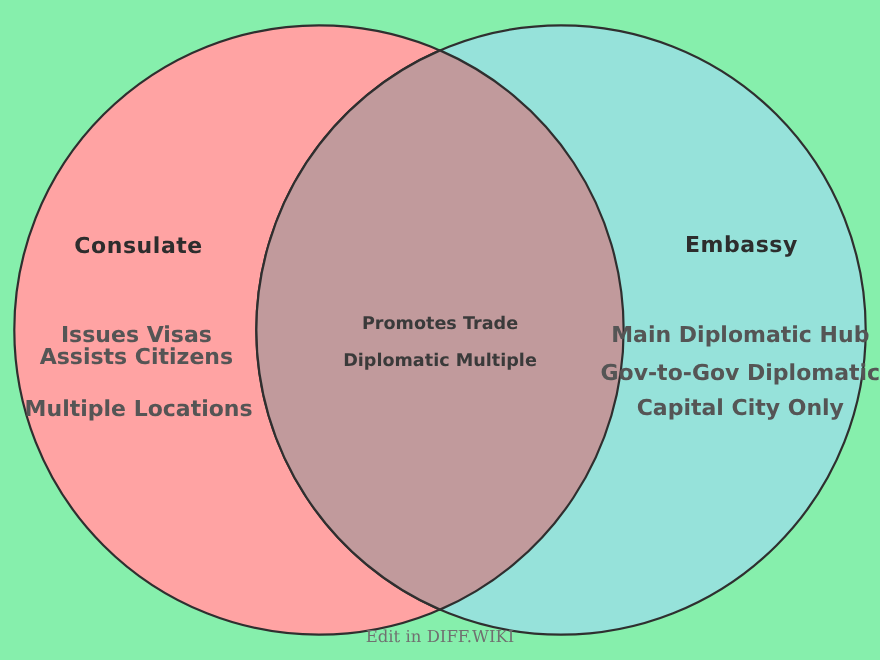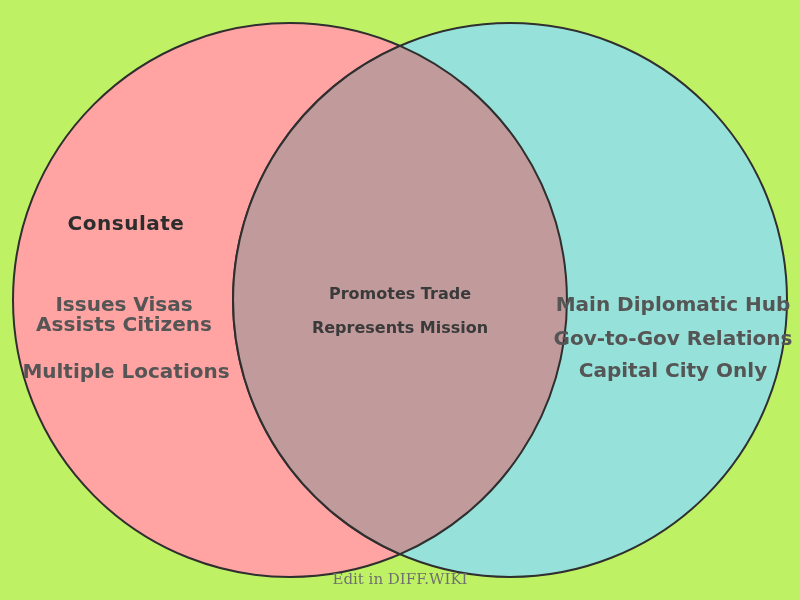--- a/index.html
+++ b/index.html
@@ -4,21 +4,21 @@
 <style>
   html, body {
     margin: 0;
     padding: 0;
     background: #ffffff;
   }
   .stage {
     position: relative;
     width: 800px;
     height: 600px;
-    background: #bef264;
+    background: #86efac;
     overflow: hidden;
     font-family: "DejaVu Sans", sans-serif;
   }
   .stage svg {
     position: absolute;
     left: 0;
     top: 0;
   }
   .label {
     position: absolute;
@@ -53,27 +53,28 @@
 <div class="stage">
 
   <svg width="800" height="600" viewBox="0 0 800 600">
     <circle cx="290" cy="300" r="277" stroke-width="2" fill="#FFA3A3" stroke="#2f2f2f"></circle>
     <circle cx="510" cy="300" r="277" stroke-width="2" fill="#96E2DA" stroke="#2f2f2f"></circle>
     <path d="M 400 45.8 A 277 277 0 0 1 400 554.2 A 277 277 0 0 1 400 45.8 Z" stroke-width="2" fill="#C19A9C" stroke="#2f2f2f"></path>
   </svg>
 
   <div class="label title" style="left:126px; top:223px">Consulate</div>
 
+  <div class="label title" style="left:674px; top:222px">Embassy</div>
 
   <div class="label mid-item" style="left:400px; top:294px">Promotes Trade</div>
-  <div class="label mid-item" style="left:400px; top:328px">Represents Mission</div>
+  <div class="label mid-item" style="left:400px; top:328px">Diplomatic Multiple</div>
 
   <div class="label side-item" style="left:124px; top:304px">Issues Visas</div>
   <div class="label side-item" style="left:124px; top:324px">Assists Citizens</div>
   <div class="label side-item" style="left:126px; top:371px">Multiple Locations</div>
 
   <div class="label side-item" style="left:673px; top:304px">Main Diplomatic Hub</div>
-  <div class="label side-item" style="left:673px; top:338px">Gov-to-Gov Relations</div>
+  <div class="label side-item" style="left:673px; top:338px">Gov-to-Gov Diplomatic</div>
   <div class="label caption" style="left:400px; top:579px">Edit in DIFF.WIKI</div>
 
   <div class="label side-item" style="left:673px; top:370px">Capital City Only</div>
 
 </div>
 
 </body></html>

